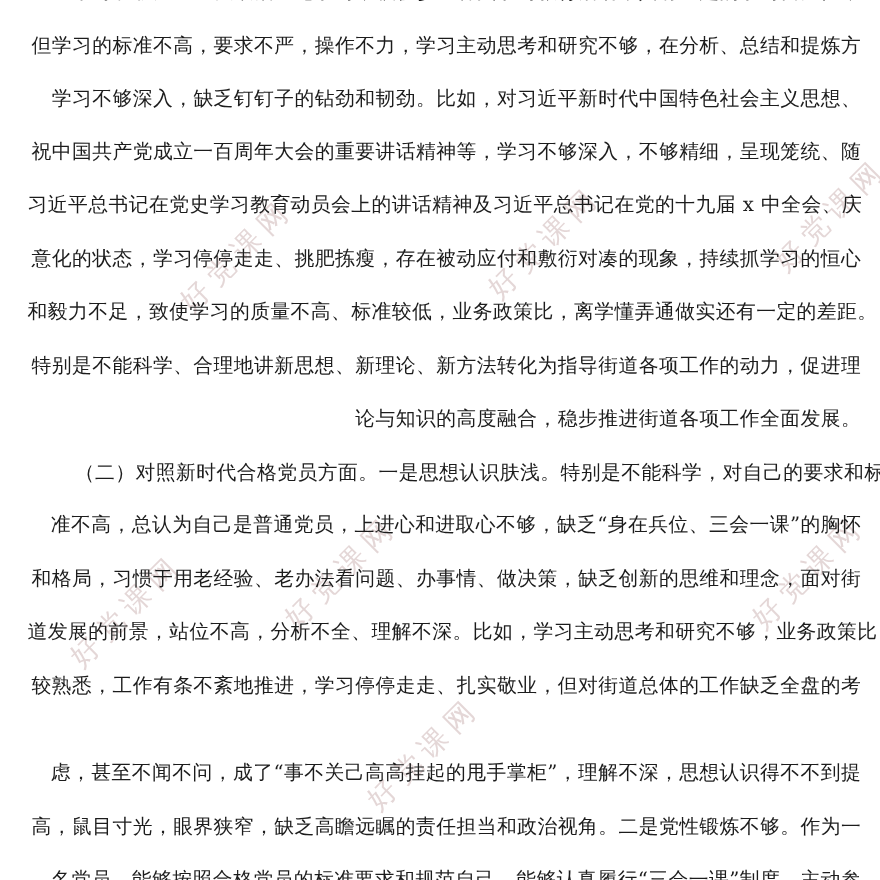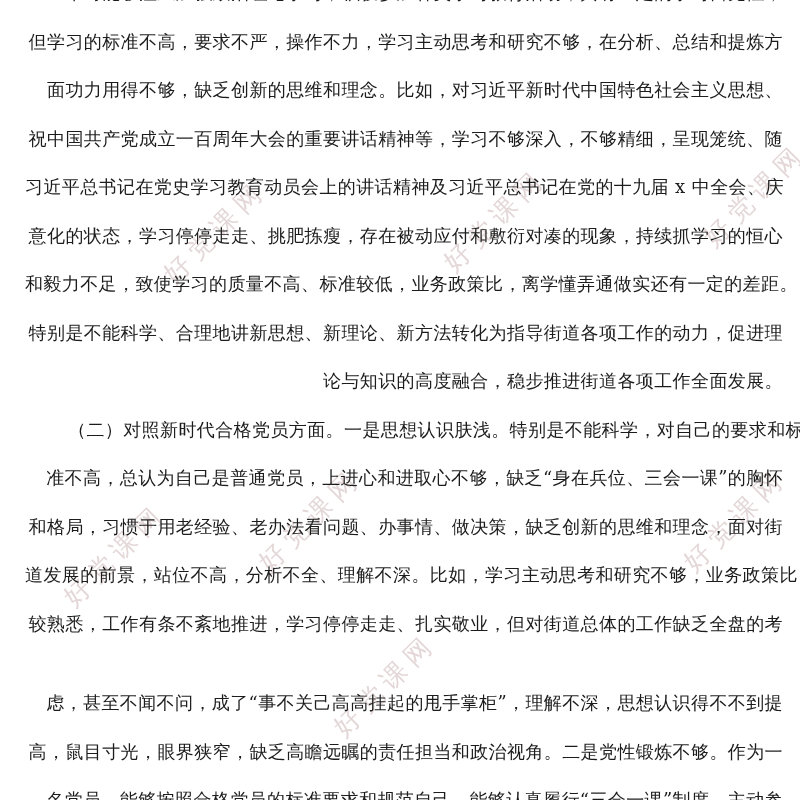--- a/index.html
+++ b/index.html
@@ -63,21 +63,21 @@
       <div class="watermark" style="left: 495px; top: 220px; color: rgba(190, 160, 160, 0.42);">好党课网</div>
       <div class="watermark" style="left: 755px; top: 195px; color: rgba(190, 160, 160, 0.42);">好党课网</div>
       <div class="watermark" style="left: 115px; top: 555px; color: rgba(190, 160, 160, 0.42);">好党课网</div>
       <div class="watermark" style="left: 310px; top: 520px; color: rgba(190, 160, 160, 0.42);">好党课网</div>
       <div class="watermark" style="left: 735px; top: 520px; color: rgba(190, 160, 160, 0.42);">好党课网</div>
       <div class="watermark" style="left: 385px; top: 685px; color: rgba(190, 160, 160, 0.42);">好党课网</div>
     </div>
   <div class="text-block block-upper">
       <div class="line">平时能够注重加强政治理论学习，积极参加各类学习教育活动，具有一定的学习自觉性，</div>
       <div class="line">但学习的标准不高，要求不严，操作不力，学习主动思考和研究不够，在分析、总结和提炼方</div>
-      <div class="line">面功力用得不够，缺乏创新的思维和理念。比如，对习近平新时代中国特色社会主义思想、</div>
+      <div class="line">学习不够深入，缺乏钉钉子的钻劲和韧劲。比如，对习近平新时代中国特色社会主义思想、</div>
       <div class="line">祝中国共产党成立一百周年大会的重要讲话精神等，学习不够深入，不够精细，呈现笼统、随</div>
       <div class="line">习近平总书记在党史学习教育动员会上的讲话精神及习近平总书记在党的十九届 x 中全会、庆</div>
       <div class="line">意化的状态，学习停停走走、挑肥拣瘦，存在被动应付和敷衍对凑的现象，持续抓学习的恒心</div>
       <div class="line">和毅力不足，致使学习的质量不高、标准较低，业务政策比，离学懂弄通做实还有一定的差距。</div>
       <div class="line">特别是不能科学、合理地讲新思想、新理论、新方法转化为指导街道各项工作的动力，促进理</div>
       <div class="line">论与知识的高度融合，稳步推进街道各项工作全面发展。</div>
       <div class="line indent">（二）对照新时代合格党员方面。一是思想认识肤浅。特别是不能科学，对自己的要求和标</div>
       <div class="line">准不高，总认为自己是普通党员，上进心和进取心不够，缺乏“身在兵位、三会一课”的胸怀</div>
       <div class="line">和格局，习惯于用老经验、老办法看问题、办事情、做决策，缺乏创新的思维和理念，面对街</div>
       <div class="line">道发展的前景，站位不高，分析不全、理解不深。比如，学习主动思考和研究不够，业务政策比</div>

